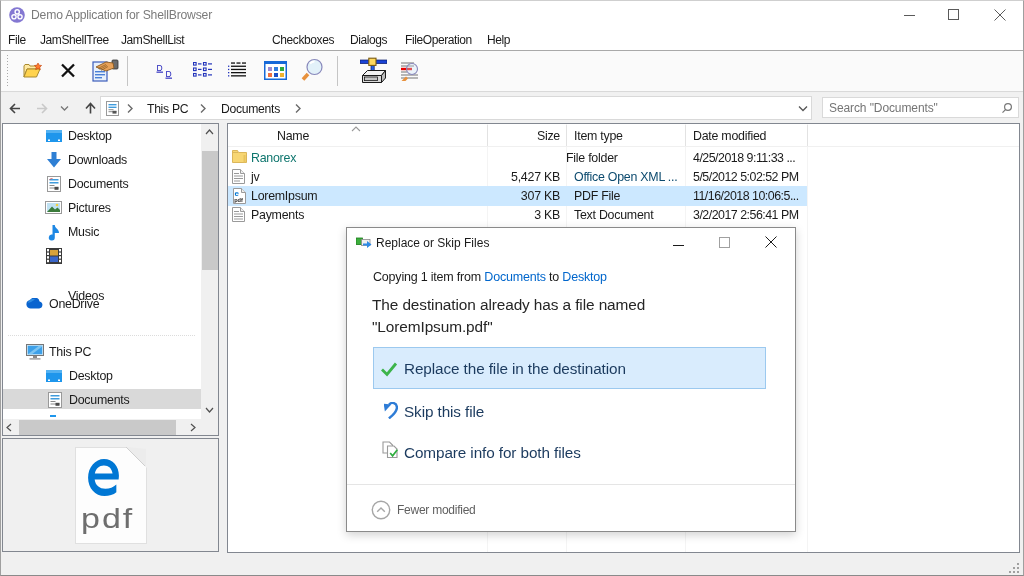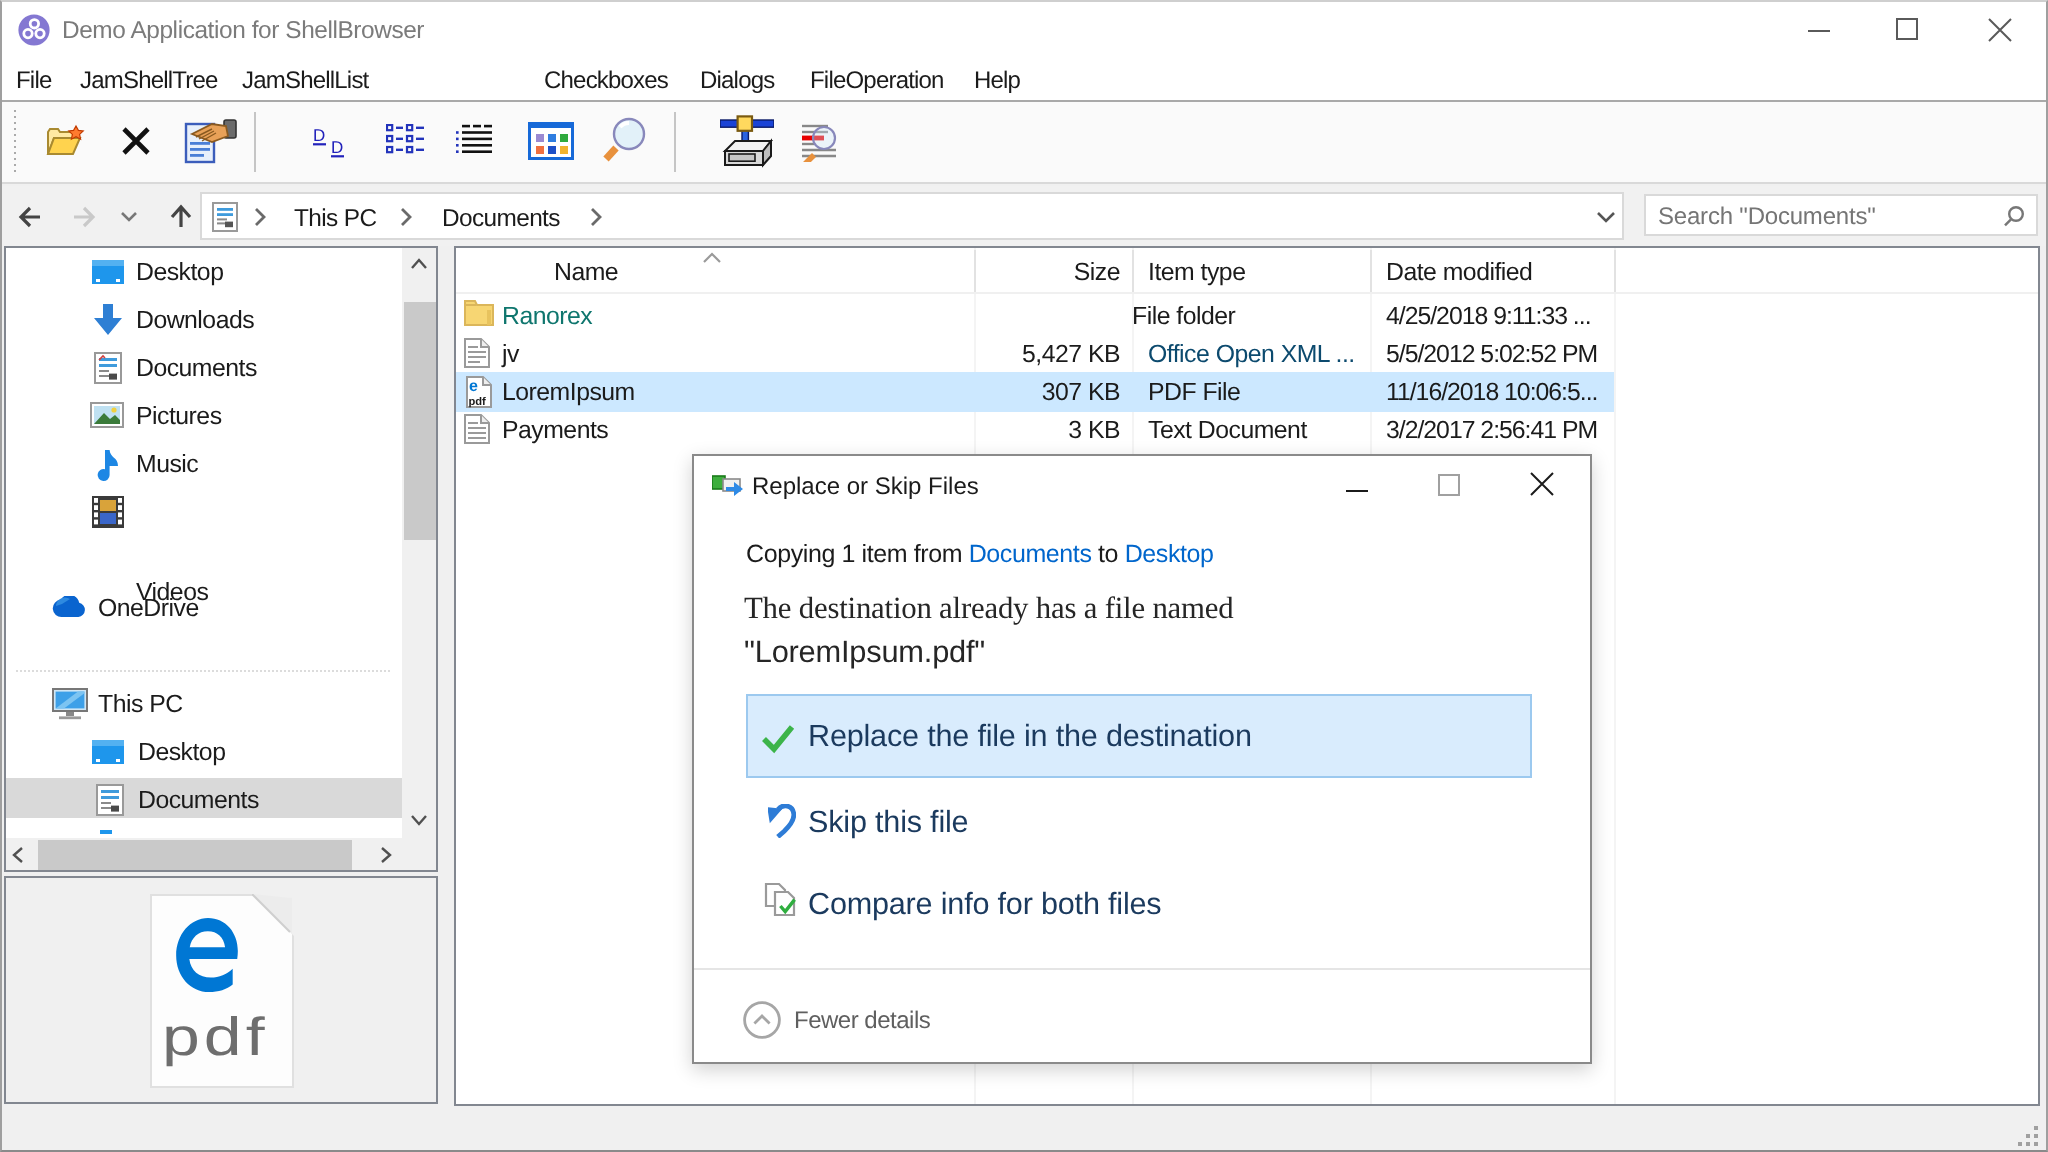--- a/index.html
+++ b/index.html
@@ -389,21 +389,21 @@
 </svg>
 <div class="txt" style="left:376px;top:236px;font-size:12px;color:#1b1b1b;">Replace or Skip Files</div>
 <svg class="abs" style="left:666px;top:232px;" width="120" height="20" viewBox="0 0 120 20">
   <line x1="7" y1="13.5" x2="18" y2="13.5" stroke="#1b1b1b" stroke-width="1"></line>
   <rect x="53.5" y="5.5" width="10" height="10" fill="none" stroke="#a0a0a0" stroke-width="1"></rect>
   <path d="M99.5 4.5 L110.5 15.5 M110.5 4.5 L99.5 15.5" stroke="#1b1b1b" stroke-width="1" fill="none"></path>
 </svg>
 
 <div class="txt" style="left:373px;top:270px;font-size:12.5px;letter-spacing:-0.2px;color:#1b1b1b;">Copying 1 item from <span style="color:#0066cc;">Documents</span> to <span style="color:#0066cc;">Desktop</span></div>
 
-<div class="txt" style="left:372px;top:296px;font-size:15.4px;letter-spacing:-0.1px;color:#262626;font-family:Liberation Serif, serif;">The destination already has a file named</div>
+<div class="txt" style="left:372px;top:296px;font-size:15.4px;letter-spacing:-0.1px;color:#262626;">The destination already has a file named</div>
 <div class="txt" style="left:372px;top:318px;font-size:15.4px;letter-spacing:-0.1px;color:#262626;">"LoremIpsum.pdf"</div>
 
 <div class="abs" style="left:373px;top:347px;width:393px;height:42px;background:#d9ecfd;border:1px solid #9cc9ef;"></div>
 <svg class="abs" style="left:380px;top:361px;" width="18" height="16" viewBox="0 0 18 16">
   <path d="M2 8.5 L7 13.5 L16 2.5" stroke="#3cb44a" stroke-width="2.8" fill="none"></path>
 </svg>
 <div class="txt" style="left:404px;top:360px;font-size:15.3px;letter-spacing:-0.1px;color:#1b3a5e;">Replace the file in the destination</div>
 
 <svg class="abs" style="left:384px;top:402px;" width="14" height="17" viewBox="0 0 14 17">
   <path d="M-0.4 1.6 L7.2 2.4 L0.9 9.6 Z" fill="#2e7cd6"></path>
@@ -416,21 +416,21 @@
   <path d="M5.5 5 H12 L15 8 V16.5 H5.5 Z" fill="#fff" stroke="#9a9a9a" stroke-width="1.1"></path>
   <path d="M8.2 12 L10.6 14.8 L15.3 8.8" stroke="#2fae3f" stroke-width="1.7" fill="none"></path>
 </svg>
 <div class="txt" style="left:404px;top:444px;font-size:15.3px;letter-spacing:-0.1px;color:#1b3a5e;">Compare info for both files</div>
 
 <div class="abs" style="left:347px;top:484px;width:448px;height:1px;background:#e5e5e5;"></div>
 <svg class="abs" style="left:371px;top:500px;" width="20" height="20" viewBox="0 0 20 20">
   <circle cx="10" cy="10" r="8.7" fill="none" stroke="#a6a6a6" stroke-width="1.4"></circle>
   <path d="M6.2 11.8 L10 8 L13.8 11.8" stroke="#a6a6a6" stroke-width="1.4" fill="none"></path>
 </svg>
-<div class="txt" style="left:397px;top:503px;font-size:12px;letter-spacing:-0.25px;color:#5f5f5f;">Fewer details</div>
+<div class="txt" style="left:397px;top:503px;font-size:12px;letter-spacing:-0.25px;color:#5f5f5f;">Fewer modified</div>
 
 <div class="abs" style="left:0;top:555px;width:1024px;height:21px;background:#f0f0f0;"></div>
 <svg class="abs" style="left:1007px;top:561px;" width="14" height="14" viewBox="0 0 14 14">
   <g fill="#a0a0a0">
     <rect x="10" y="2" width="2" height="2"></rect>
     <rect x="6" y="6" width="2" height="2"></rect>
       <rect x="10" y="6" width="2" height="2"></rect>
     <rect x="2" y="10" width="2" height="2"></rect>
       <rect x="6" y="10" width="2" height="2"></rect>
       <rect x="10" y="10" width="2" height="2"></rect>

